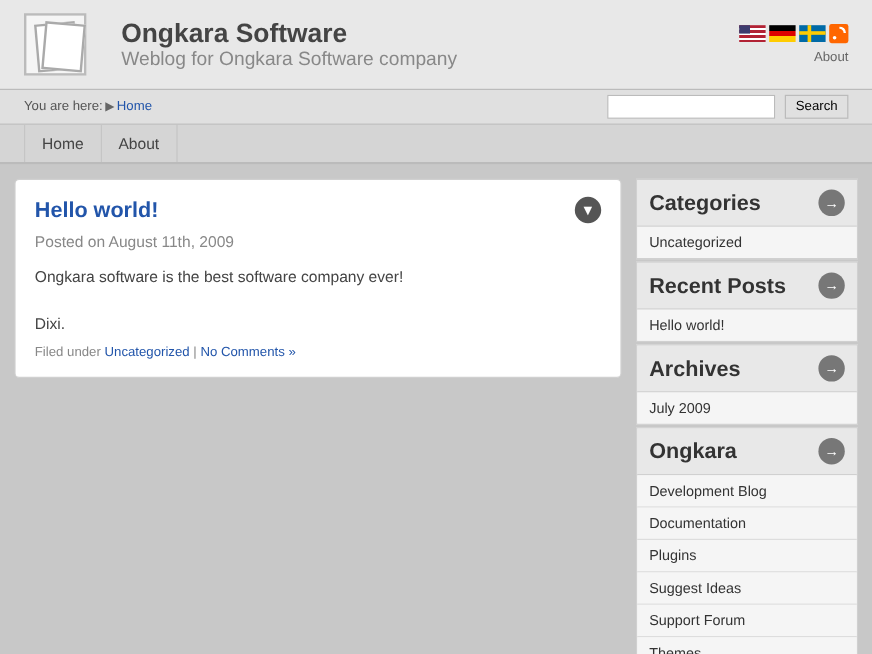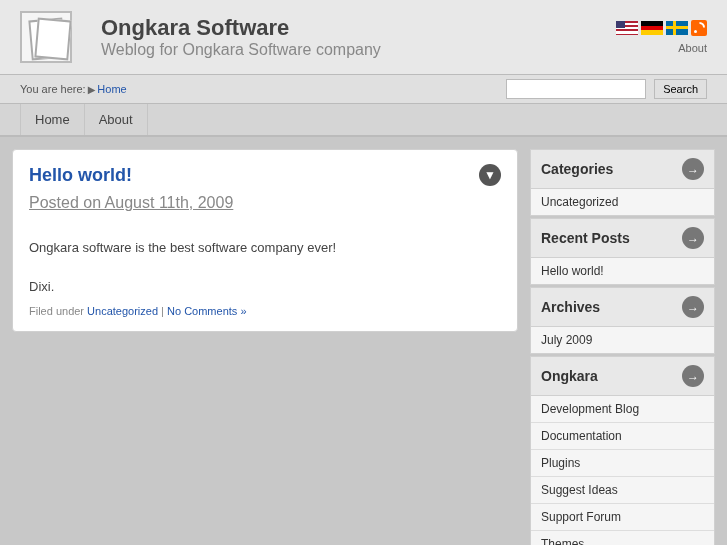--- a/index.html
+++ b/index.html
@@ -258,24 +258,23 @@
       height: 22px;
       background: #555;
       border-radius: 50%;
       display: flex;
       align-items: center;
       justify-content: center;
       color: #fff;
       font-size: 12px;
     }
     .post-date {
-      font-size: 16px;
+      font-size: 13px;
       color: #888;
-      margin-bottom: 26px;
-      text-decoration: underline;
+      margin-bottom: 12px;
     }
     .post-content {
       font-size: 13px;
       color: #444;
       margin-bottom: 8px;
       line-height: 1.5;
     }
     .post-footer {
       font-size: 11px;
       color: #888;
@@ -298,21 +297,21 @@
     }
     .sidebar-header {
       background: #e8e8e8;
       padding: 8px 10px;
       display: flex;
       align-items: center;
       justify-content: space-between;
       border-bottom: 1px solid #d0d0d0;
     }
     .sidebar-header-title {
-      font-size: 14px;
+      font-size: 18px;
       font-weight: bold;
       color: #333;
     }
     .sidebar-arrow {
       width: 22px;
       height: 22px;
       background: #777;
       border-radius: 50%;
       display: flex;
       align-items: center;

